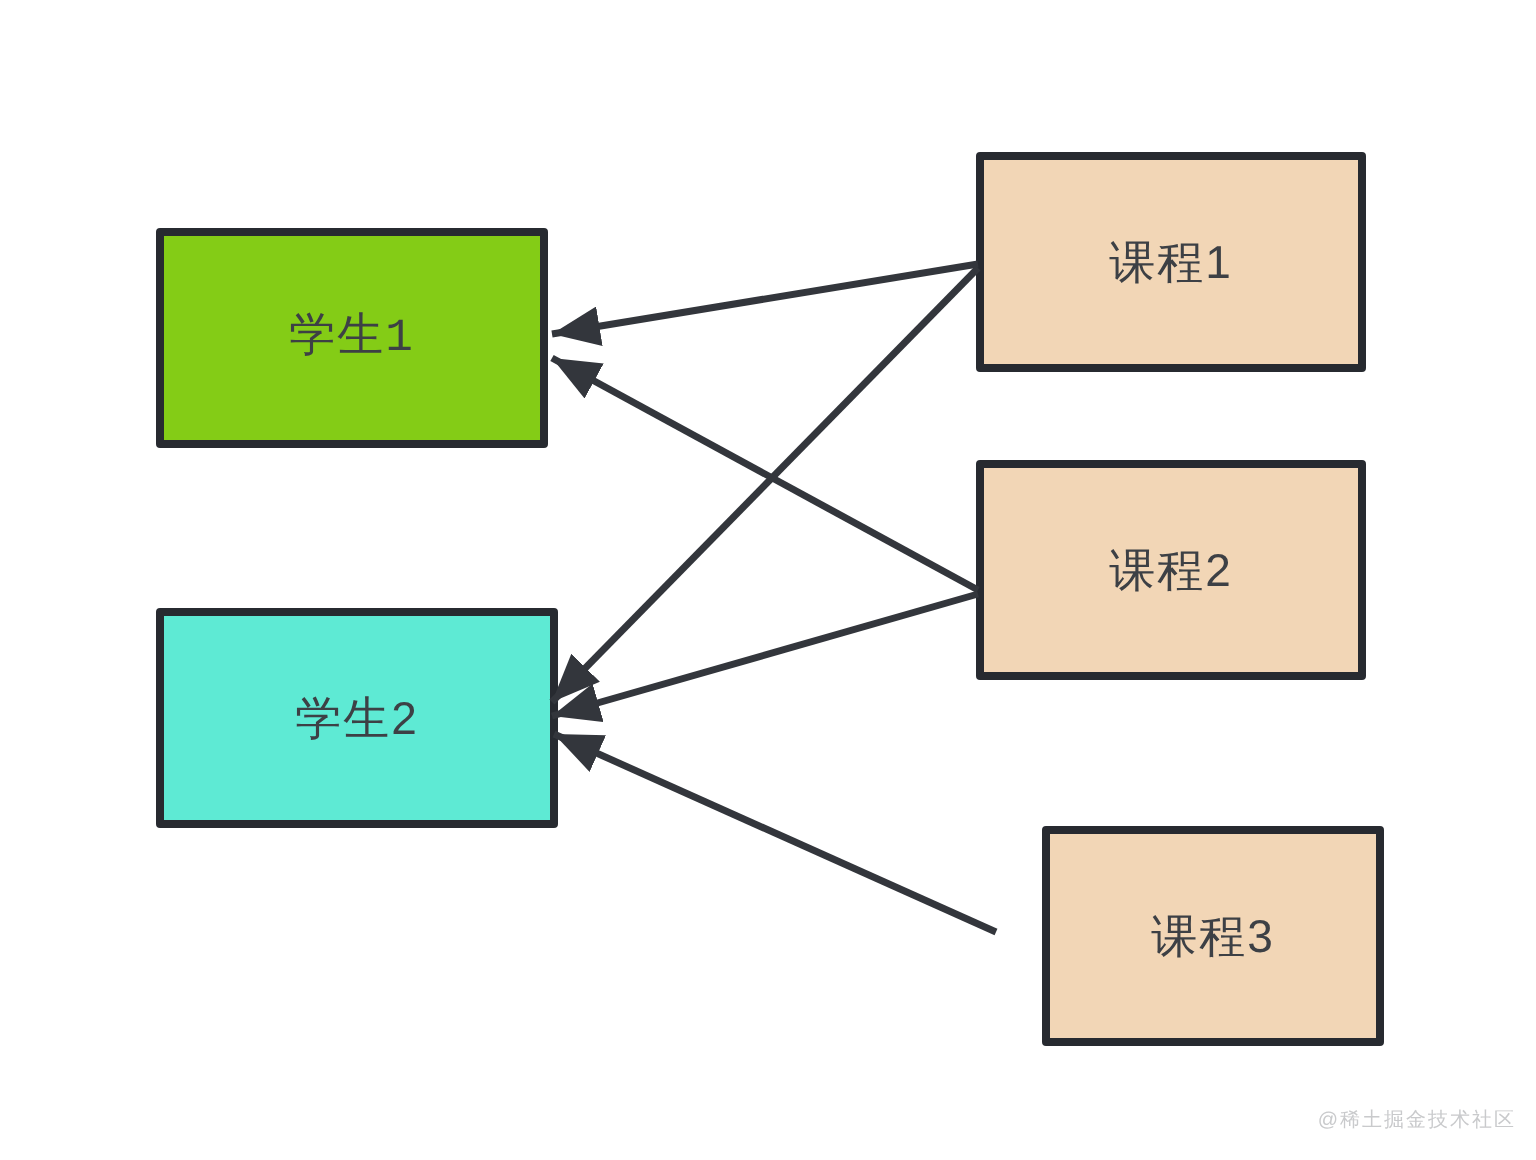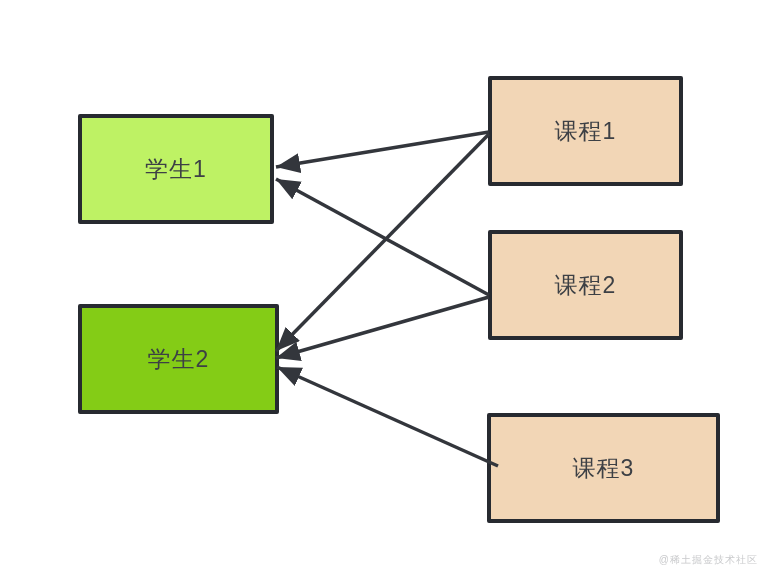--- a/index.html
+++ b/index.html
@@ -49,33 +49,33 @@
     font-size: 10px;
     letter-spacing: 1px;
     user-select: none;
   }
 </style>
 </head>
 <body>
 
 <div class="stage" style="background: rgb(255, 255, 255);">
   <div class="nodes-layer" style="color: rgb(61, 64, 69);">
-      <div class="node" style="left: 78px; top: 114px; width: 196px; height: 110px; background: #bef264; border-color: rgb(39, 42, 48);">
+      <div class="node" style="left: 78px; top: 114px; width: 196px; height: 110px; background: #84cc16; border-color: rgb(39, 42, 48); font-family: Liberation Mono, monospace;">
         <span>学生1</span>
       </div>
-      <div class="node" style="left: 78px; top: 304px; width: 201px; height: 110px; background: #84cc16; border-color: rgb(39, 42, 48);">
+      <div class="node" style="left: 78px; top: 304px; width: 201px; height: 110px; background: #5eead4; border-color: rgb(39, 42, 48);">
         <span>学生2</span>
       </div>
       <div class="node" style="left: 488px; top: 76px; width: 195px; height: 110px; background: rgb(242, 214, 182); border-color: rgb(39, 42, 48);">
         <span>课程1</span>
       </div>
       <div class="node" style="left: 488px; top: 230px; width: 195px; height: 110px; background: rgb(242, 214, 182); border-color: rgb(39, 42, 48);">
         <span>课程2</span>
       </div>
-      <div class="node" style="left: 487px; top: 413px; width: 233px; height: 110px; background: rgb(242, 214, 182); border-color: rgb(39, 42, 48);">
+      <div class="node" style="left: 521px; top: 413px; width: 171px; height: 110px; background: rgb(242, 214, 182); border-color: rgb(39, 42, 48);">
         <span>课程3</span>
       </div>
     </div>
 
   <svg class="edges-canvas" width="768" height="580" viewBox="0 0 768 580">
     <defs>
       <marker id="arrowhead" markerUnits="userSpaceOnUse" markerWidth="24" markerHeight="20" viewBox="0 0 12 10" refX="12" refY="5" orient="auto">
         <path id="ah-path" d="M0,0 L12,5 L0,10 Z" fill="#33363c"></path>
       </marker>
     </defs>

